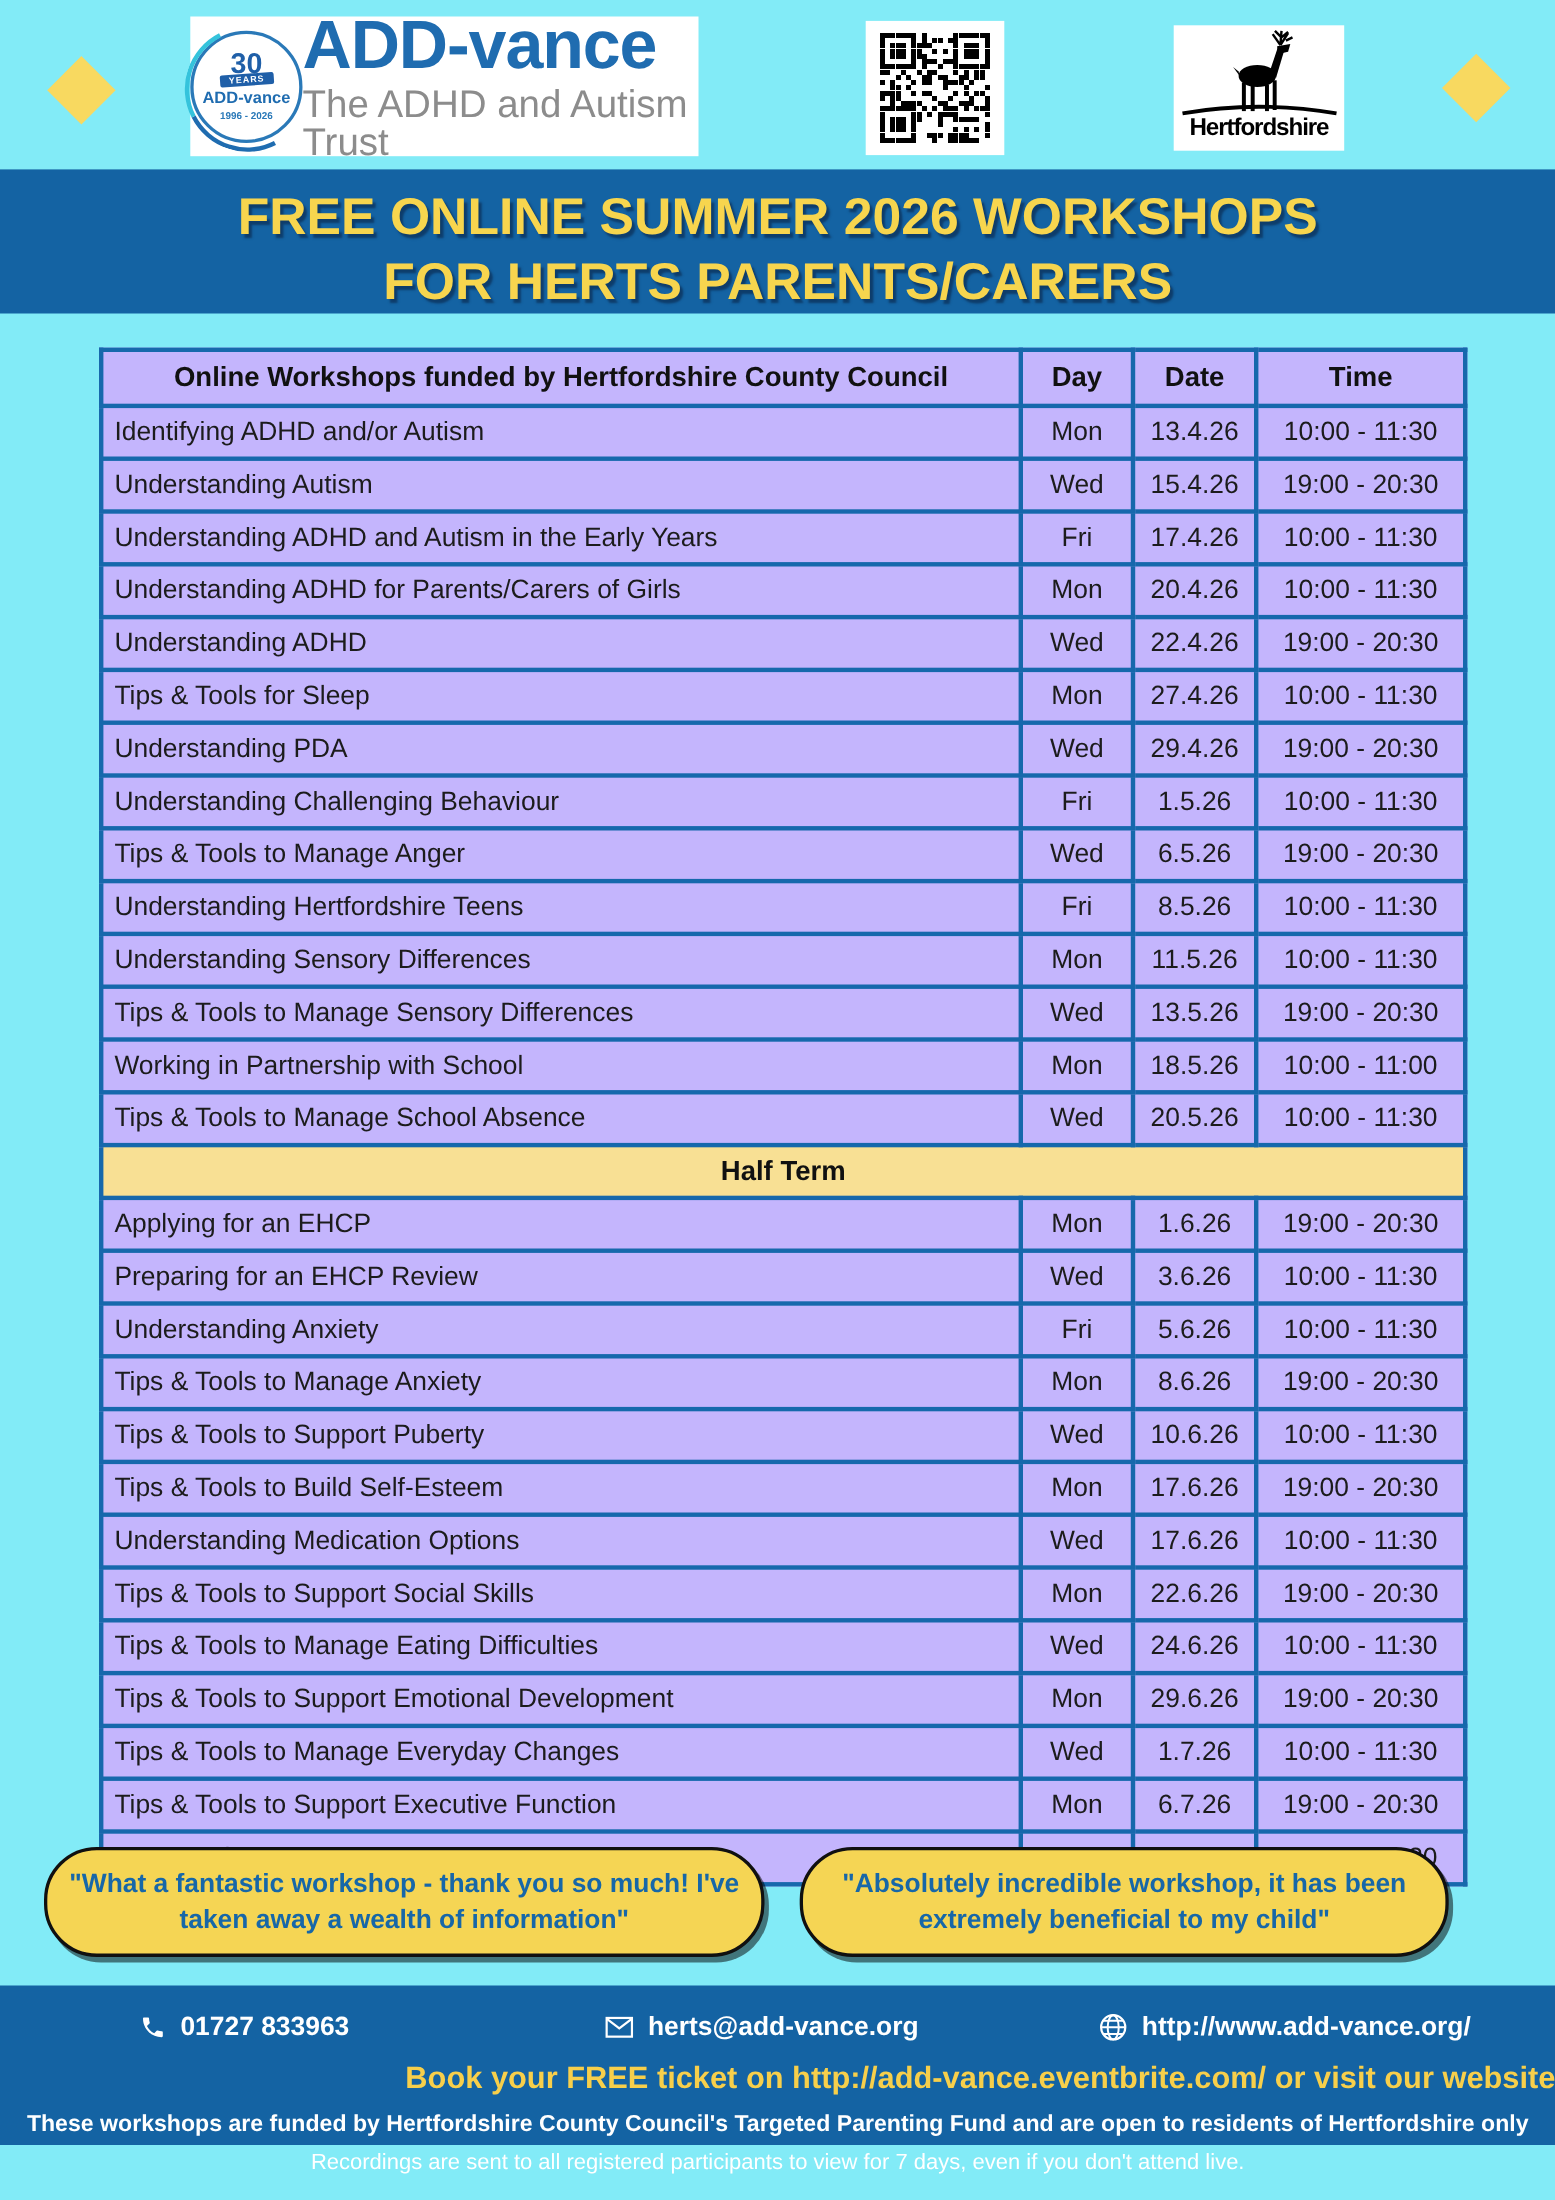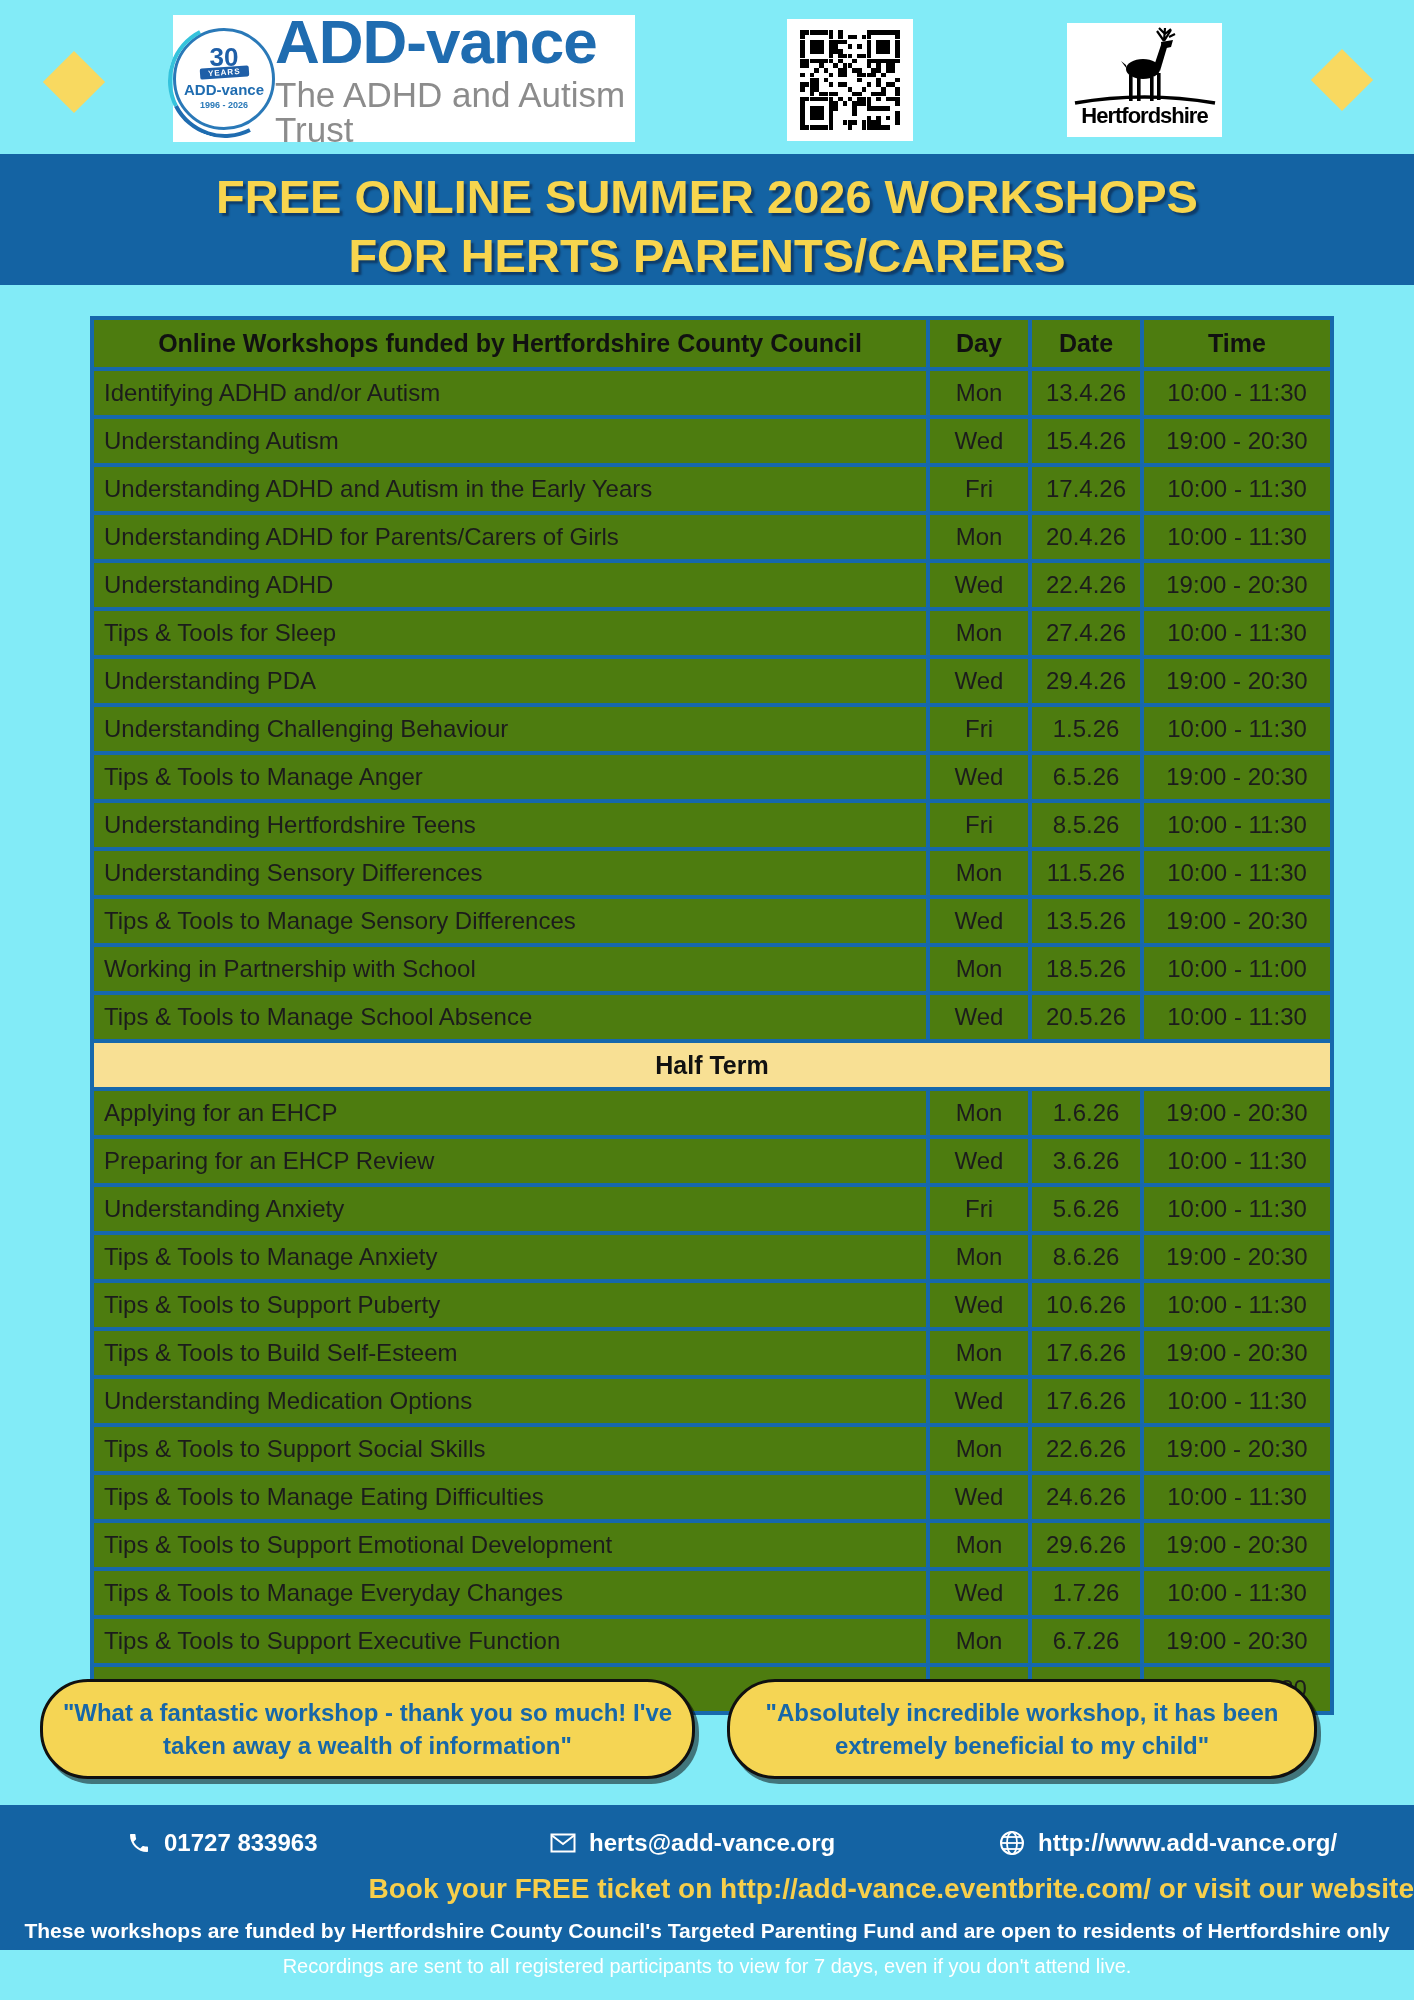--- a/index.html
+++ b/index.html
@@ -34,21 +34,21 @@
                font-size:22px;font-weight:bold;color:#000;letter-spacing:-1px;}
 
   
   .banner{position:absolute;left:0;top:154px;width:100%;height:131px;background:#1463A3;
           display:flex;flex-direction:column;align-items:center;justify-content:flex-end;}
   .banner-line{color:#F7D54E;font-weight:bold;font-size:47px;line-height:59px;letter-spacing:0px;
                text-shadow:3px 3px 2px rgba(10,30,60,.55);white-space:nowrap;}
 
   
   .table-wrap{position:absolute;left:90px;top:316px;width:1240px;}
-  table{width:100%;border-collapse:collapse;background:#4d7c0f;table-layout:fixed;}
+  table{width:100%;border-collapse:collapse;background:#c4b5fd;table-layout:fixed;}
   th,td{border:4px solid #1668AC;overflow:hidden;}
   th{height:45px;font-size:25px;font-weight:bold;color:#111;text-align:center;}
   td{height:42px;font-size:24px;color:#1c1c1c;white-space:nowrap;}
   .cell-title{text-align:left;padding-left:10px;}
   .cell-day,.cell-date,.cell-time{text-align:center;}
   .section-cell{background:#F8E094;text-align:center;font-weight:bold;font-size:25px;color:#111;}
 
   
   .bubble{position:absolute;top:1679px;height:100px;background:#F5D554;border:3px solid #101010;
           border-radius:48px;box-shadow:4px 5px 0 rgba(0,0,0,.5);

